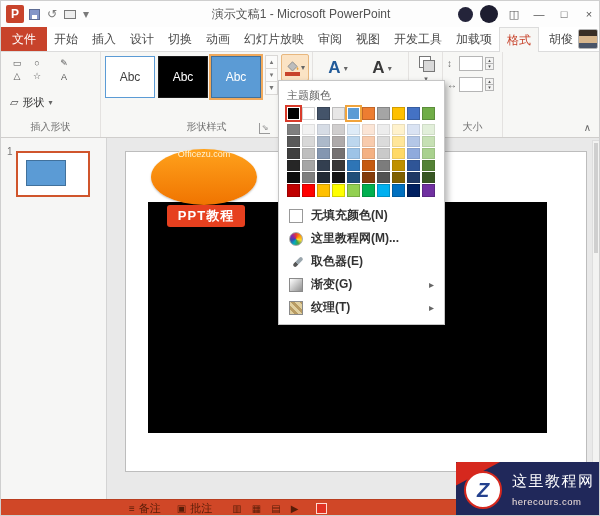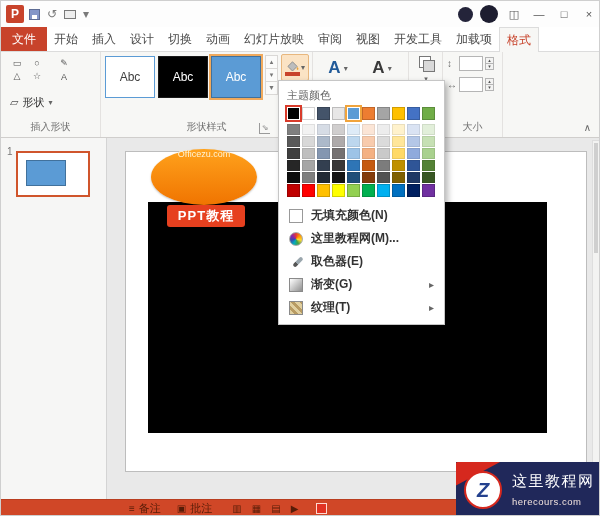--- a/index.html
+++ b/index.html
@@ -143,20 +143,21 @@
 <div id="root">
 
   <div id="titlebar">
     <div class="app-logo">P</div>
     <div class="qat">
       <span class="qi-save"></span>
       <span class="qat-glyph">↺</span>
       <span class="qi-show"></span>
       <span class="qat-glyph">▾</span>
     </div>
+    <div class="win-title">演示文稿1 - Microsoft PowerPoint</div>
     <div class="controls">
       <span class="badge-circle"></span>
       <span class="badge-circle big"></span>
       <span class="wc">◫</span>
       <span class="wc">—</span>
       <span class="wc">□</span>
       <span class="wc">×</span>
     </div>
   </div>
 
@@ -168,20 +169,24 @@
         <div class="rtab">设计</div>
         <div class="rtab">切换</div>
         <div class="rtab">动画</div>
         <div class="rtab">幻灯片放映</div>
         <div class="rtab">审阅</div>
         <div class="rtab">视图</div>
         <div class="rtab">开发工具</div>
         <div class="rtab">加载项</div>
       </div>
     <div class="rtab active">格式</div>
+    <div class="user-area">
+      <span class="user-name">胡俊</span>
+      <span class="avatar"></span>
+    </div>
   </div>
 
   <div id="ribbon">
 
     <div class="rgroup" id="g-insert">
       <div class="shape-mini-gallery">
           <div class="shape-mini">▭</div>
           <div class="shape-mini">○</div>
           <div class="shape-mini">△</div>
           <div class="shape-mini">☆</div>

